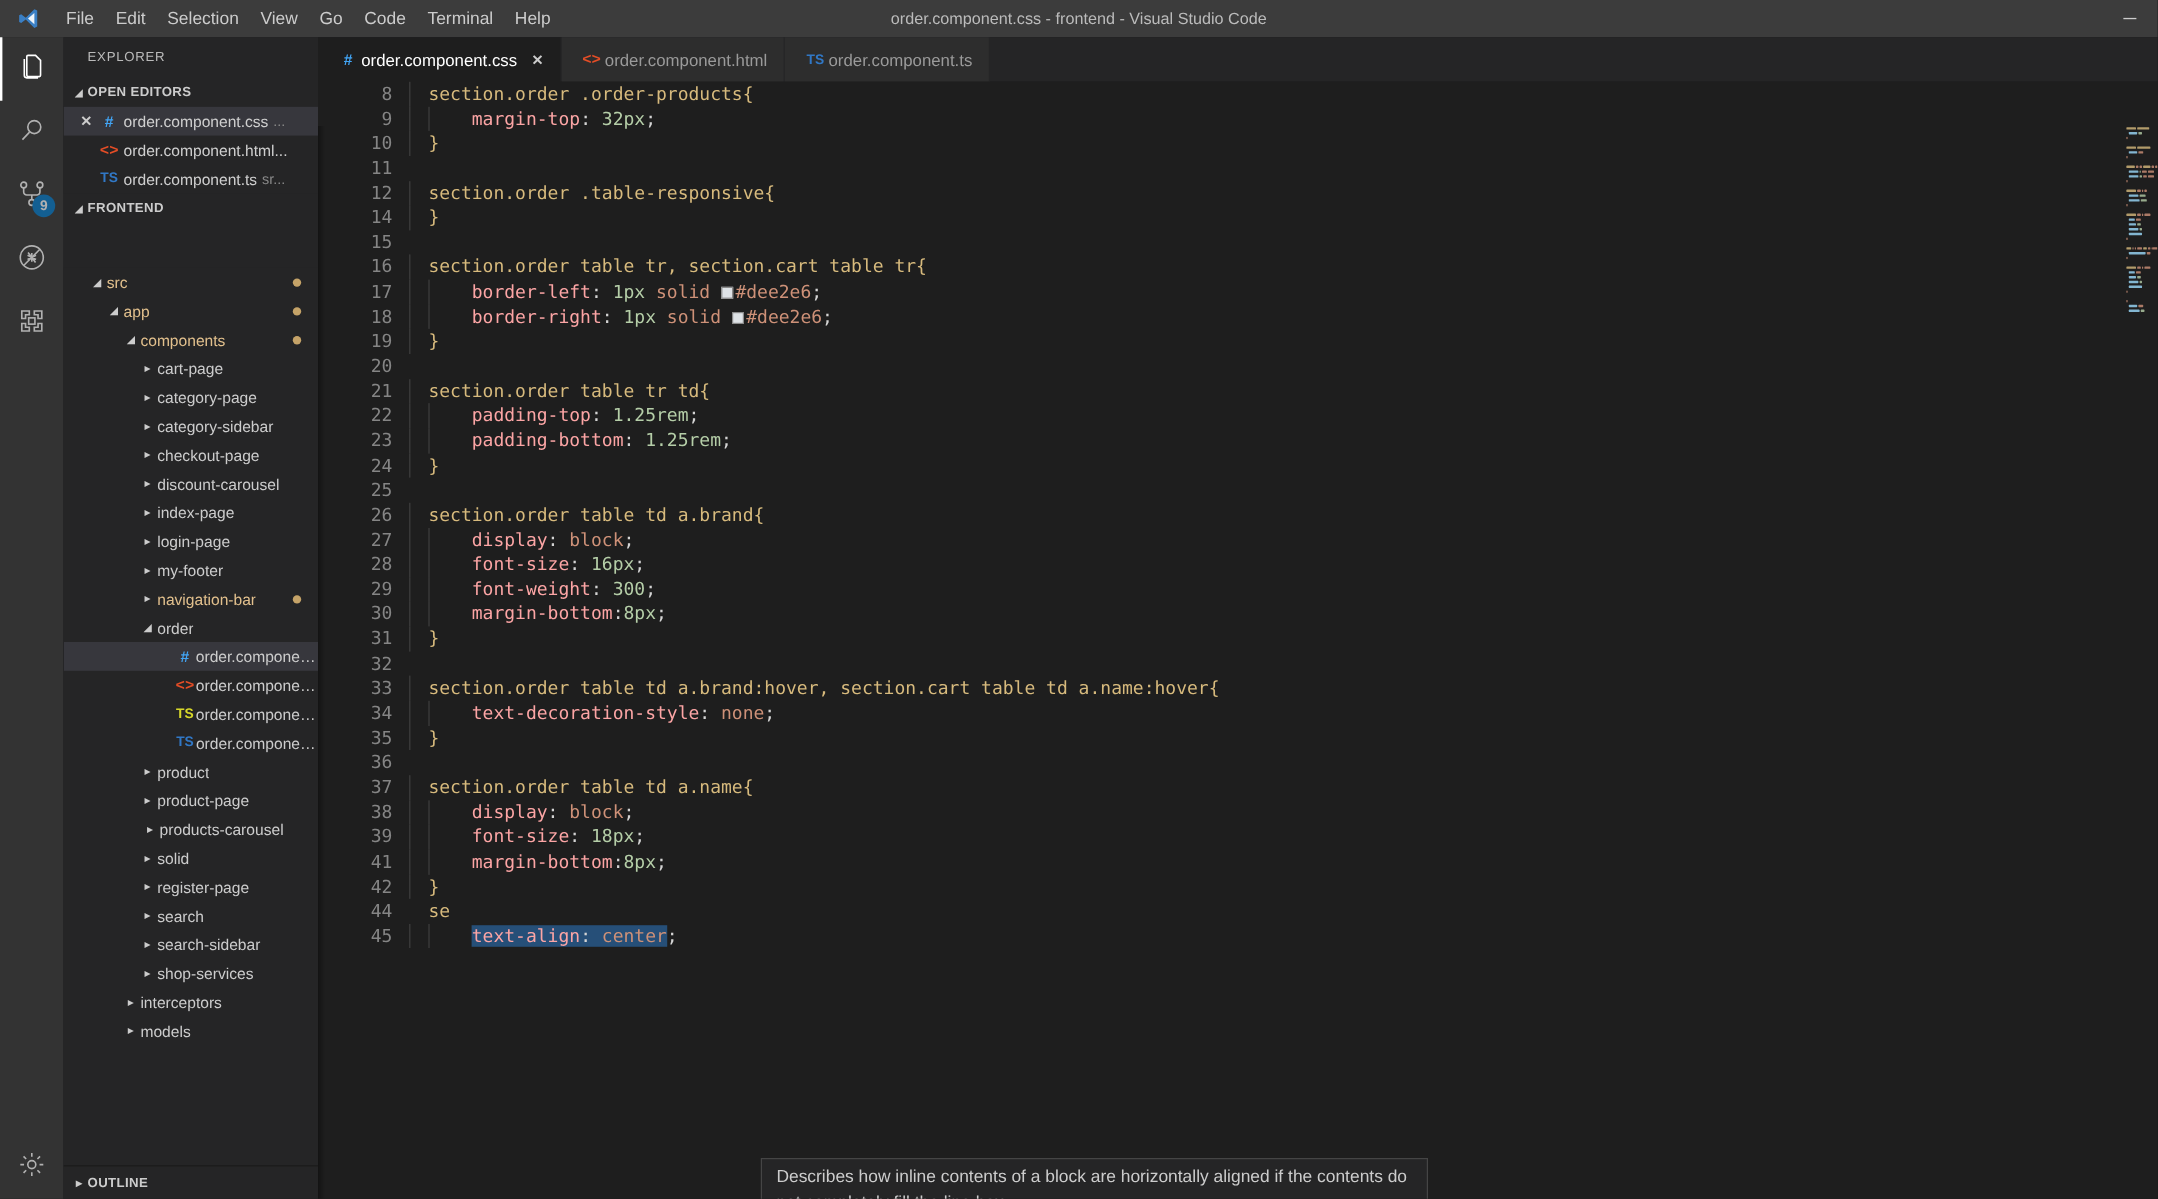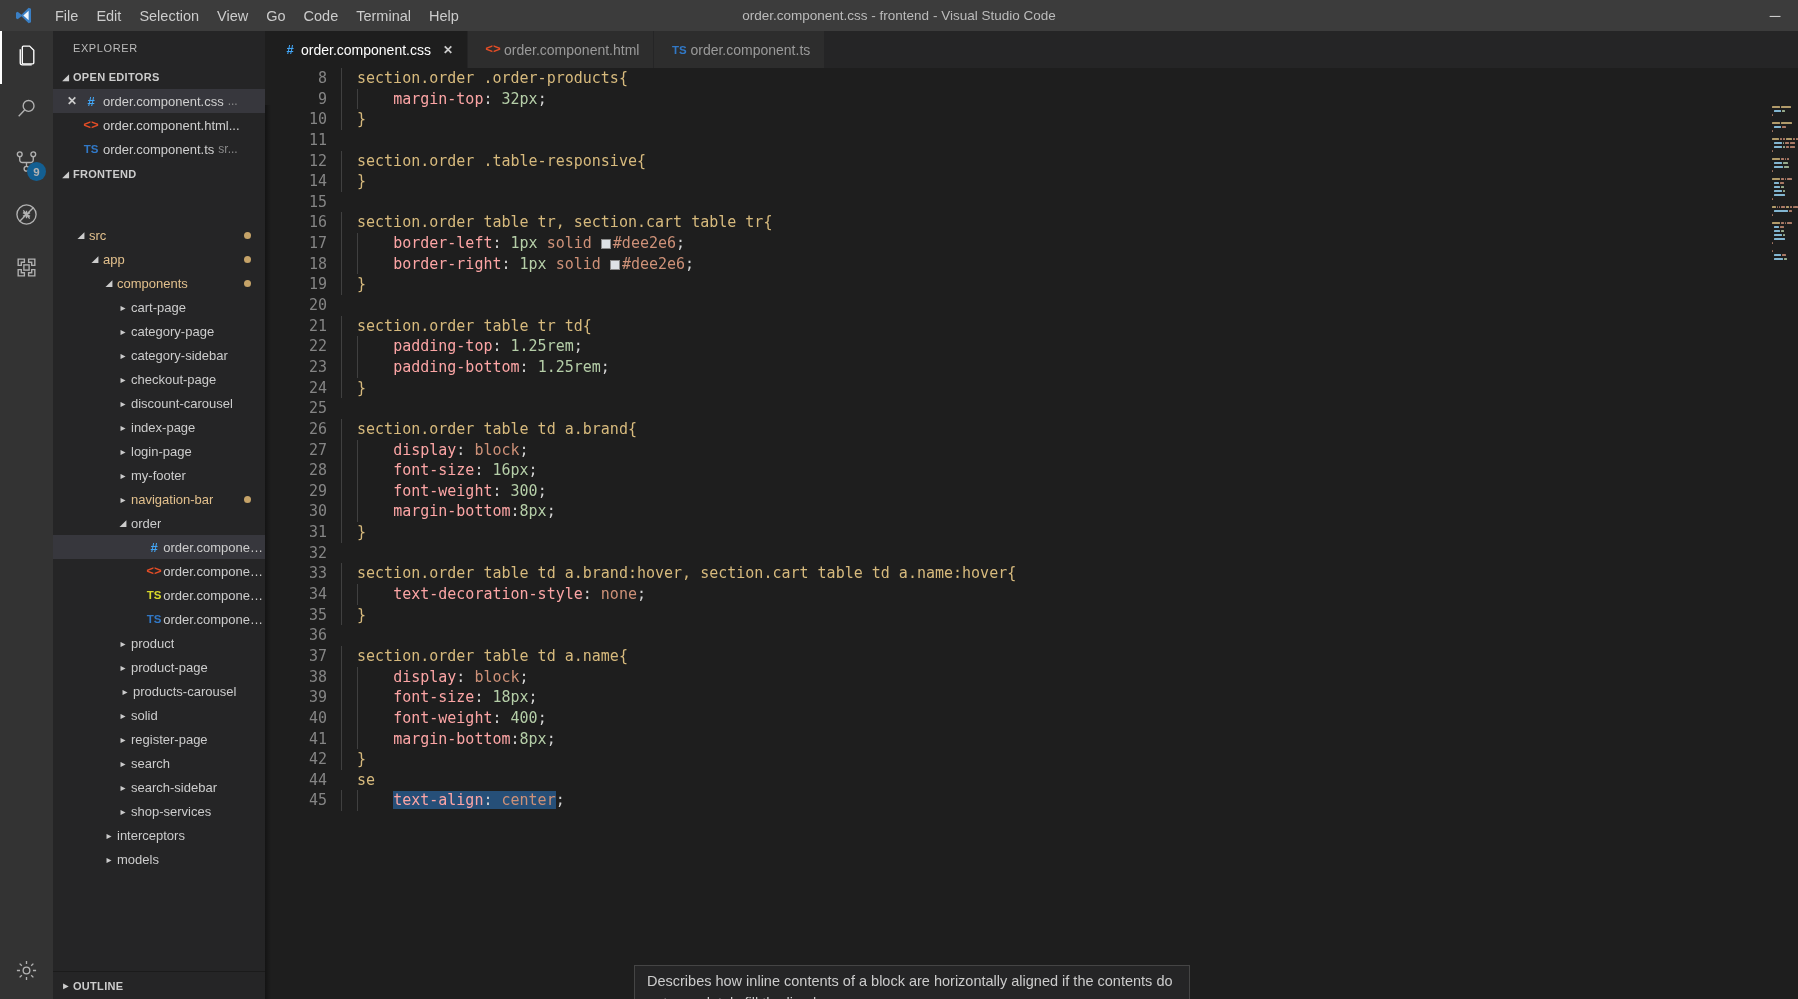--- a/index.html
+++ b/index.html
@@ -466,21 +466,20 @@
         <div class="cline"><span class="lnum">30</span><span class="guide g1"></span><span class="guide g2"></span><span class="ctext">    <span class="prop">margin-bottom</span><span class="punc">:</span><span class="num">8px</span><span class="punc">;</span></span></div>
         <div class="cline"><span class="lnum">31</span><span class="guide g1"></span><span class="ctext"><span class="brace">}</span></span></div>
         <div class="cline"><span class="lnum">32</span><span class="ctext"></span></div>
         <div class="cline"><span class="lnum">33</span><span class="guide g1"></span><span class="ctext"><span class="sel">section.order table td a.brand:hover, section.cart table td a.name:hover<span class="brace">{</span></span></span></div>
         <div class="cline"><span class="lnum">34</span><span class="guide g1"></span><span class="guide g2"></span><span class="ctext">    <span class="prop">text-decoration-style</span><span class="punc">: </span><span class="kw">none</span><span class="punc">;</span></span></div>
         <div class="cline"><span class="lnum">35</span><span class="guide g1"></span><span class="ctext"><span class="brace">}</span></span></div>
         <div class="cline"><span class="lnum">36</span><span class="ctext"></span></div>
         <div class="cline"><span class="lnum">37</span><span class="guide g1"></span><span class="ctext"><span class="sel">section.order table td a.name<span class="brace">{</span></span></span></div>
         <div class="cline"><span class="lnum">38</span><span class="guide g1"></span><span class="guide g2"></span><span class="ctext">    <span class="prop">display</span><span class="punc">: </span><span class="kw">block</span><span class="punc">;</span></span></div>
         <div class="cline"><span class="lnum">39</span><span class="guide g1"></span><span class="guide g2"></span><span class="ctext">    <span class="prop">font-size</span><span class="punc">: </span><span class="num">18px</span><span class="punc">;</span></span></div>
-        <div class="cline"><span class="lnum">40</span><span class="guide g1"></span><span class="guide g2"></span><span class="ctext">    <span class="prop">font-weight</span><span class="punc">: </span><span class="num">400</span><span class="punc">;</span></span></div>
         <div class="cline"><span class="lnum">41</span><span class="guide g1"></span><span class="guide g2"></span><span class="ctext">    <span class="prop">margin-bottom</span><span class="punc">:</span><span class="num">8px</span><span class="punc">;</span></span></div>
         <div class="cline"><span class="lnum">42</span><span class="guide g1"></span><span class="ctext"><span class="brace">}</span></span></div>
         <div class="cline"><span class="lnum">44</span><span class="ctext"><span class="sel">se</span></span></div>
         <div class="cline"><span class="lnum">45</span><span class="guide g1"></span><span class="guide g2"></span><span class="ctext">    <span class="hl"><span class="prop">text-align</span><span class="punc">: </span><span class="kw">center</span></span><span class="punc">;</span></span></div>
       </div>
     <div id="scroll-shadow"></div>
     <div id="tooltip">Describes how inline contents of a block are horizontally aligned if the contents do not completely fill the line box.</div>
     <div id="minimap">
         <div class="mm-line">
           <span style="width: 0px;"></span>

